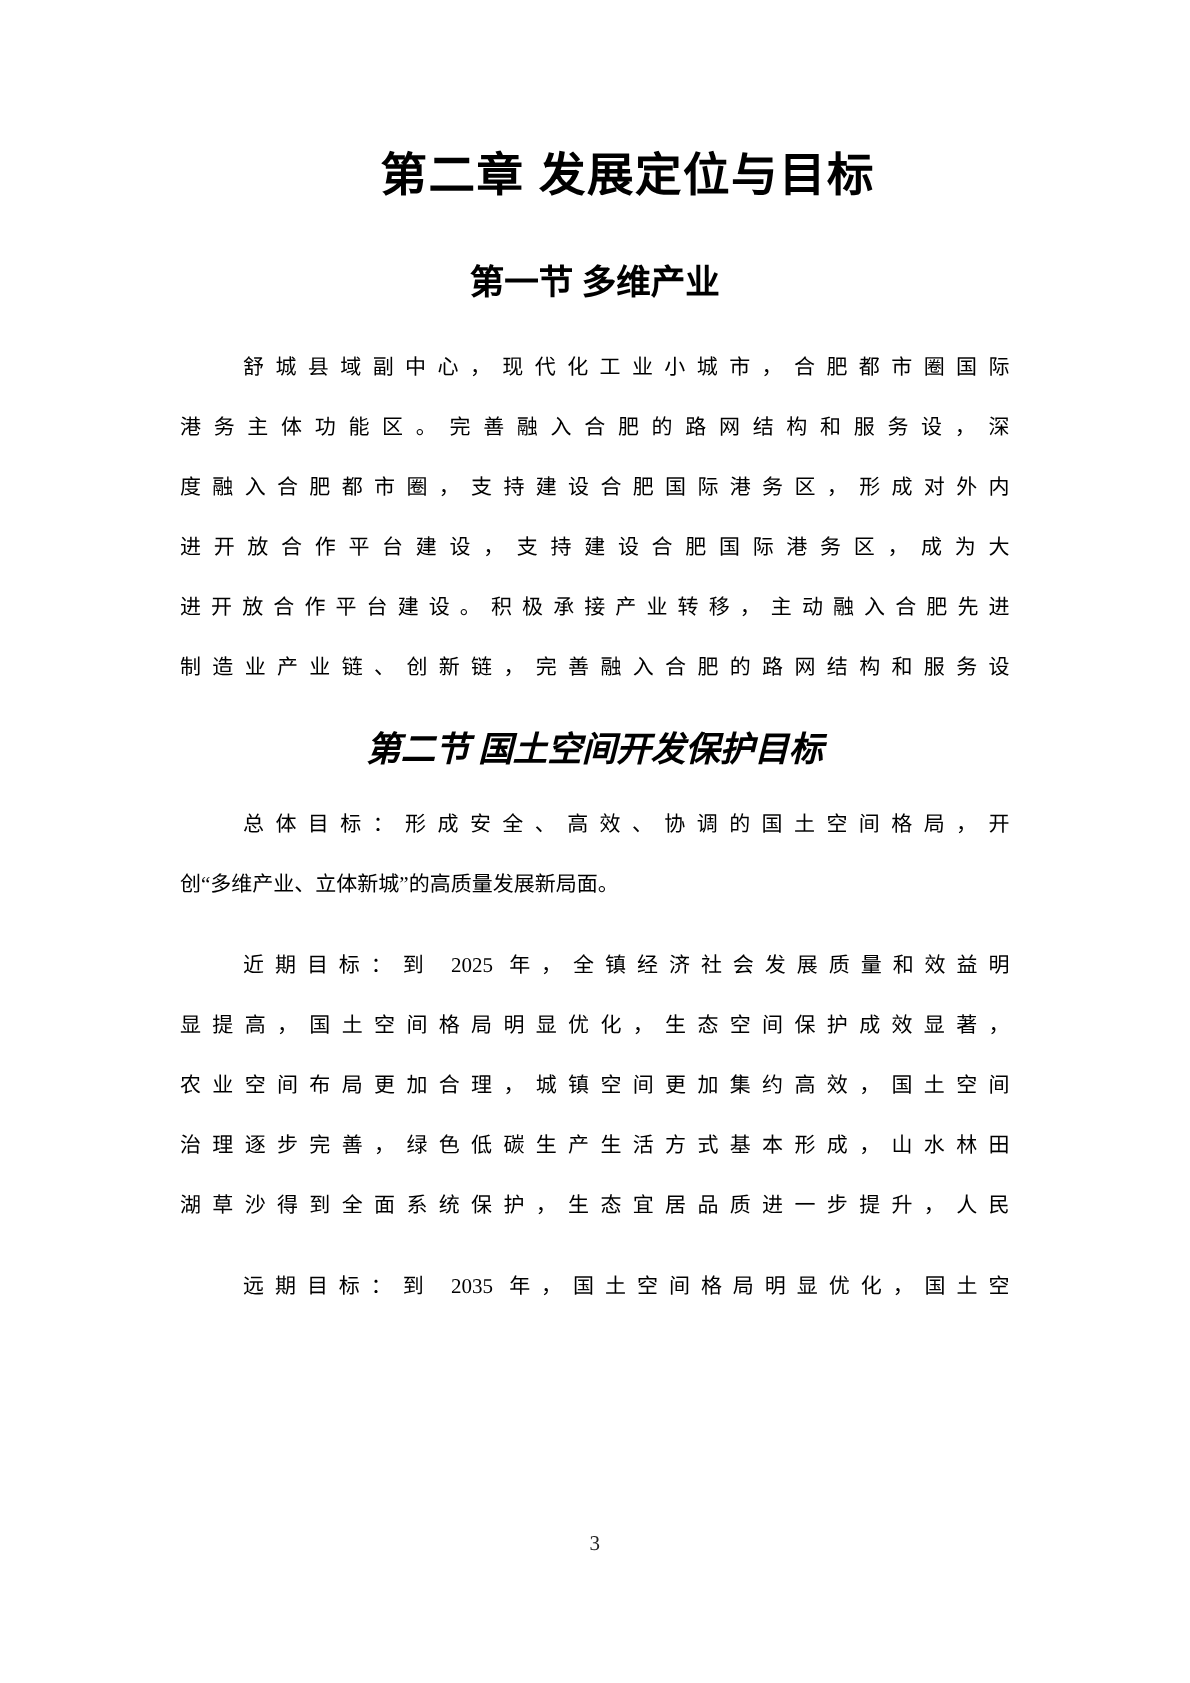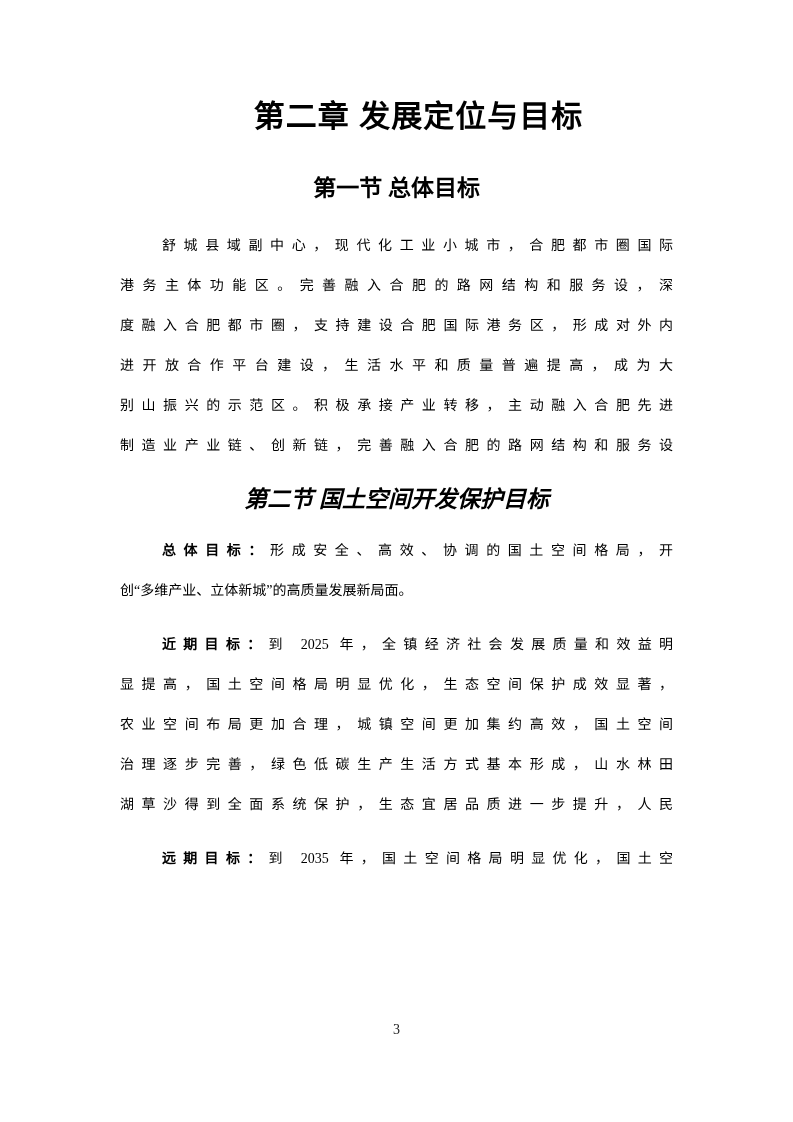--- a/index.html
+++ b/index.html
@@ -44,47 +44,47 @@
     height: 40px;
     text-align: justify;
     white-space: nowrap;
   }
   .line.fill {
     white-space: normal;
     text-align-last: justify;
     -moz-text-align-last: justify;
   }
   .line.indent { text-indent: 42px; }
-  .bold { font-weight: bold; }
+  .bold { font-weight: normal; }
   .pageno {
     position: absolute;
     top: 1020px;
     left: 0;
     width: 100%;
     text-align: center;
     font-size: 14px;
     line-height: 20px;
     color: #222222;
   }
 </style>
 </head>
 <body>
 
 <div class="page">
   <h1 class="chapter-title">第二章 发展定位与目标</h1>
 
   <div class="body-col">
       <section>
-        <h2 class="section-title">第一节 总体目标</h2>
+        <h2 class="section-title">第一节 多维产业</h2>
         <div class="para">
           <div class="line indent fill"><span>舒城县域副中心，现代化工业小城市，合肥都市圈国际</span></div>
           <div class="line fill"><span>港务主体功能区。完善融入合肥的路网结构和服务设，深</span></div>
           <div class="line fill"><span>度融入合肥都市圈，支持建设合肥国际港务区，形成对外内</span></div>
-          <div class="line fill"><span>进开放合作平台建设，生活水平和质量普遍提高，成为大</span></div>
-          <div class="line fill"><span>别山振兴的示范区。积极承接产业转移，主动融入合肥先进</span></div>
+          <div class="line fill"><span>进开放合作平台建设，支持建设合肥国际港务区，成为大</span></div>
+          <div class="line fill"><span>进开放合作平台建设。积极承接产业转移，主动融入合肥先进</span></div>
           <div class="line fill"><span>制造业产业链、创新链，完善融入合肥的路网结构和服务设</span></div>
         </div>
       </section>
       <section>
         <h2 class="section-title">第二节 国土空间开发保护目标</h2>
         <div class="para">
           <div class="line indent fill"><span class="bold">总体目标：</span><span>形成安全、高效、协调的国土空间格局，开</span></div>
           <div class="line"><span>创“多维产业、立体新城”的高质量发展新局面。</span></div>
         </div>
         <div class="para">

